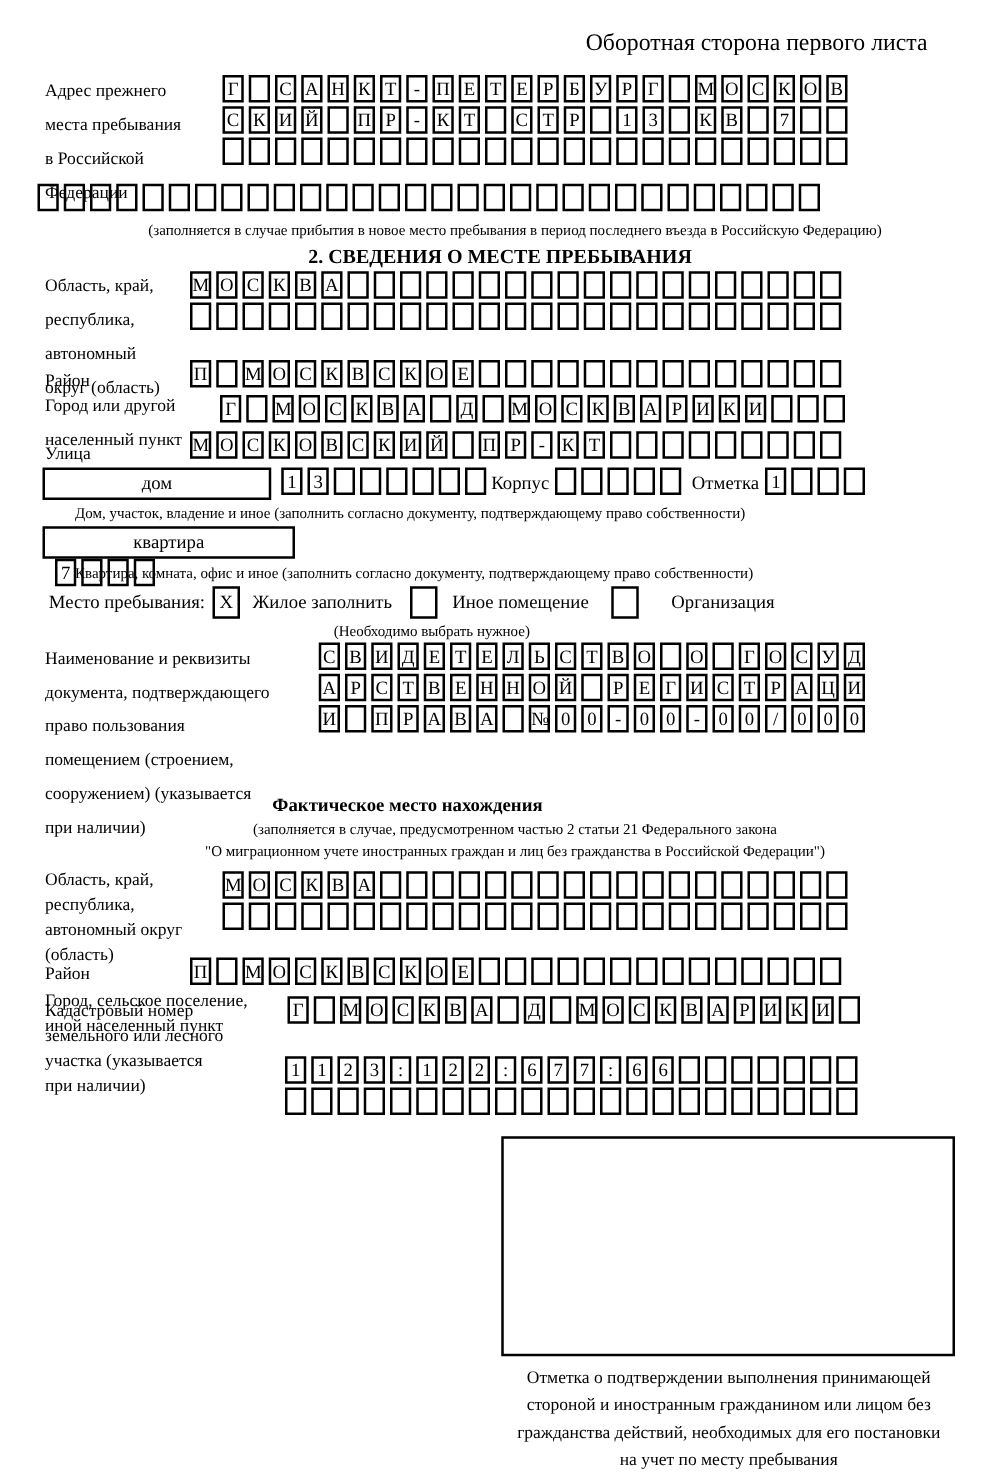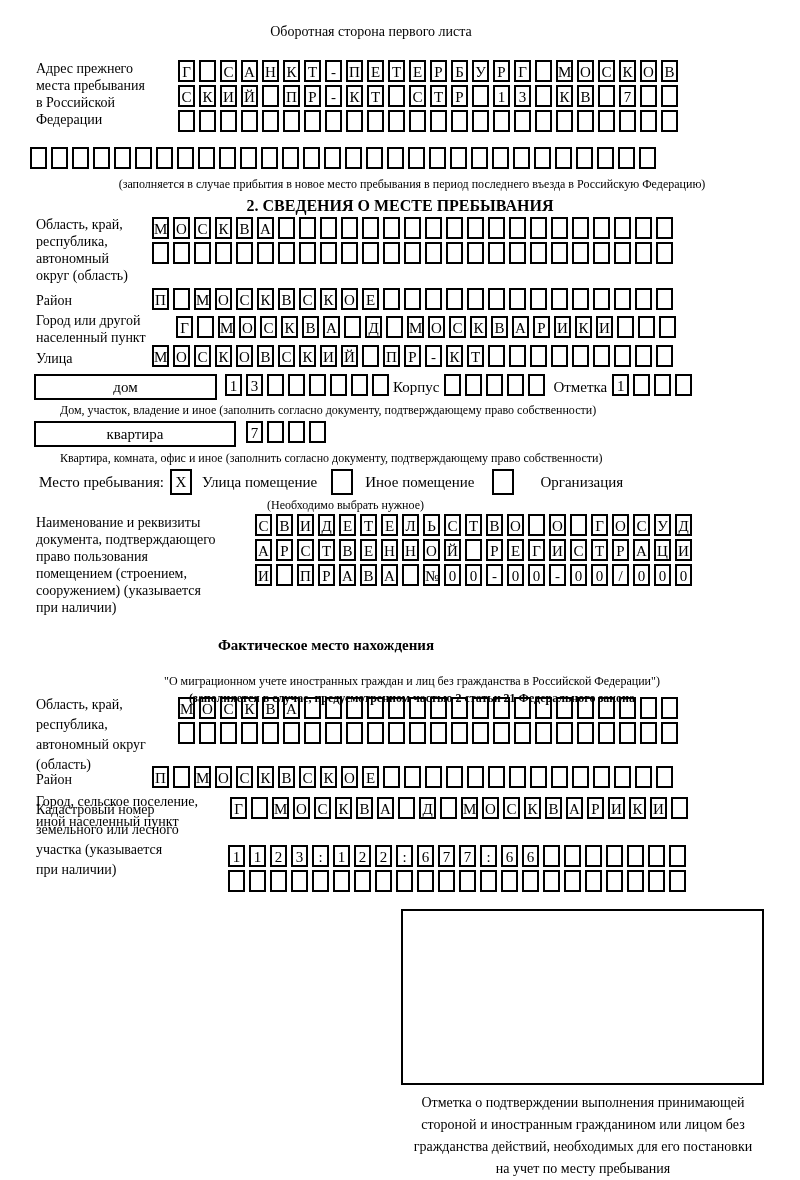--- a/index.html
+++ b/index.html
@@ -3,21 +3,21 @@
 <meta charset="utf-8">
 <style>
   * { margin:0; padding:0; box-sizing:border-box; }
   html,body { background:#fff; }
   body {
     width:800px; height:1180px; position:relative; overflow:hidden;
     font-family:"Liberation Serif", serif; color:#000;
   }
   .abs { position:absolute; }
   .label {
-    font-size:14px; line-height:17px; white-space:pre-line;
+    font-size:14px; line-height:27px; white-space:pre-line;
   }
   .label.lh20 { line-height:20px; }
   .cells { display:flex; gap:4px; }
   .cells + .cells { margin-top:3px; }
   .cell {
     width:17px; height:22px; border:2px solid #000; flex:0 0 auto;
     font-size:15px; line-height:21px; text-align:center;
   }
   .wide-cell {
     height:26px; border:2px solid #000; text-align:center;
@@ -30,21 +30,21 @@
   .flex-row { display:flex; align-items:flex-start; }
   .caption { font-size:12px;padding-left:24px; }
   .caption.center { text-align:center; }
   .heading { font-size:16px; font-weight:bold; text-align:center; }
   .subheading { font-size:15px; font-weight:bold; text-align:center; }
   .opt-label { font-size:15px; line-height:26px; }
   .stamp-box { border:2px solid #000; background:#fff; }
   .stamp-caption {
     font-size:14px; line-height:22px; text-align:center; white-space:pre-line;
   }
-  .header-note { font-size:14px; text-align:center; }
+  .header-note { font-size:19px; text-align:right; }
 </style>
 </head>
 <body>
 
 <div class="abs header-note" style="top:24px; left:0; width:742px;">Оборотная сторона первого листа</div>
 
 <div class="abs label" style="top:60px; left:36px; width:142px;">Адрес прежнего
 места пребывания
 в Российской
 Федерации</div>
@@ -335,35 +335,35 @@
   <div class="opt-label" style="margin:0 5px 0 8px;">Отметка</div>
   <div class="cells">
       <span class="cell">1</span>
       <span class="cell">&nbsp;</span>
       <span class="cell">&nbsp;</span>
       <span class="cell">&nbsp;</span>
     </div>
 </div>
 <div class="abs caption" style="top:403px; left:36px;">Дом, участок, владение и иное (заполнить согласно документу, подтверждающему право собственности)</div>
 
-<div class="abs flex-row" style="top:421px; left:34px;">
+<div class="abs flex-row" style="top:421px; left:34px;flex-direction:column;">
   <div class="wide-cell" style="width:202px;">квартира</div>
   <div class="cells" style="margin-left:10px;">
       <span class="cell">7</span>
       <span class="cell">&nbsp;</span>
       <span class="cell">&nbsp;</span>
       <span class="cell">&nbsp;</span>
     </div>
 </div>
 <div class="abs caption" style="top:451px; left:36px;text-align:right;">Квартира, комната, офис и иное (заполнить согласно документу, подтверждающему право собственности)</div>
 
 <div class="abs flex-row" style="top:469px; left:39px;">
   <div class="opt-label">Место пребывания:</div>
   <div class="checkbox" style="margin-left:6px;">X</div>
-  <div class="opt-label" style="margin-left:10px;">Улица помещение</div>
+  <div class="opt-label" style="margin-left:10px;">Жилое заполнить</div>
   <div class="checkbox" style="margin-left:14px;"></div>
   <div class="opt-label" style="margin-left:12px;">Иное помещение</div>
   <div class="checkbox" style="margin-left:18px;"></div>
   <div class="opt-label" style="margin-left:26px;">Организация</div>
 </div>
 <div class="abs caption" style="top:498px; left:243px;">(Необходимо выбрать нужное)</div>
 
 <div class="abs label" style="top:514px; left:36px; width:215px;">Наименование и реквизиты
 документа, подтверждающего
 право пользования
@@ -436,21 +436,21 @@
       <span class="cell">0</span>
       <span class="cell">0</span>
       <span class="cell">/</span>
       <span class="cell">0</span>
       <span class="cell">0</span>
       <span class="cell">0</span>
     </div>
 </div>
 
 <div class="abs subheading" style="top:637px; left:0; width:652px;">Фактическое место нахождения</div>
-<div class="abs caption center" style="top:691px; left:0; width:800px;font-weight:bold;">(заполняется в случае, предусмотренном частью 2 статьи 21 Федерального закона</div>
+<div class="abs caption center" style="top:656px; left:0; width:800px;">(заполняется в случае, предусмотренном частью 2 статьи 21 Федерального закона</div>
 <div class="abs caption center" style="top:674px; left:0; width:800px;">"О миграционном учете иностранных граждан и лиц без гражданства в Российской Федерации")</div>
 
 <div class="abs label lh20" style="top:695px; left:36px; width:142px;">Область, край,
 республика,
 автономный округ
 (область)</div>
 <div class="abs" style="top:697px; left:178px;">
   <div class="cells">
       <span class="cell">М</span>
       <span class="cell">О</span>

